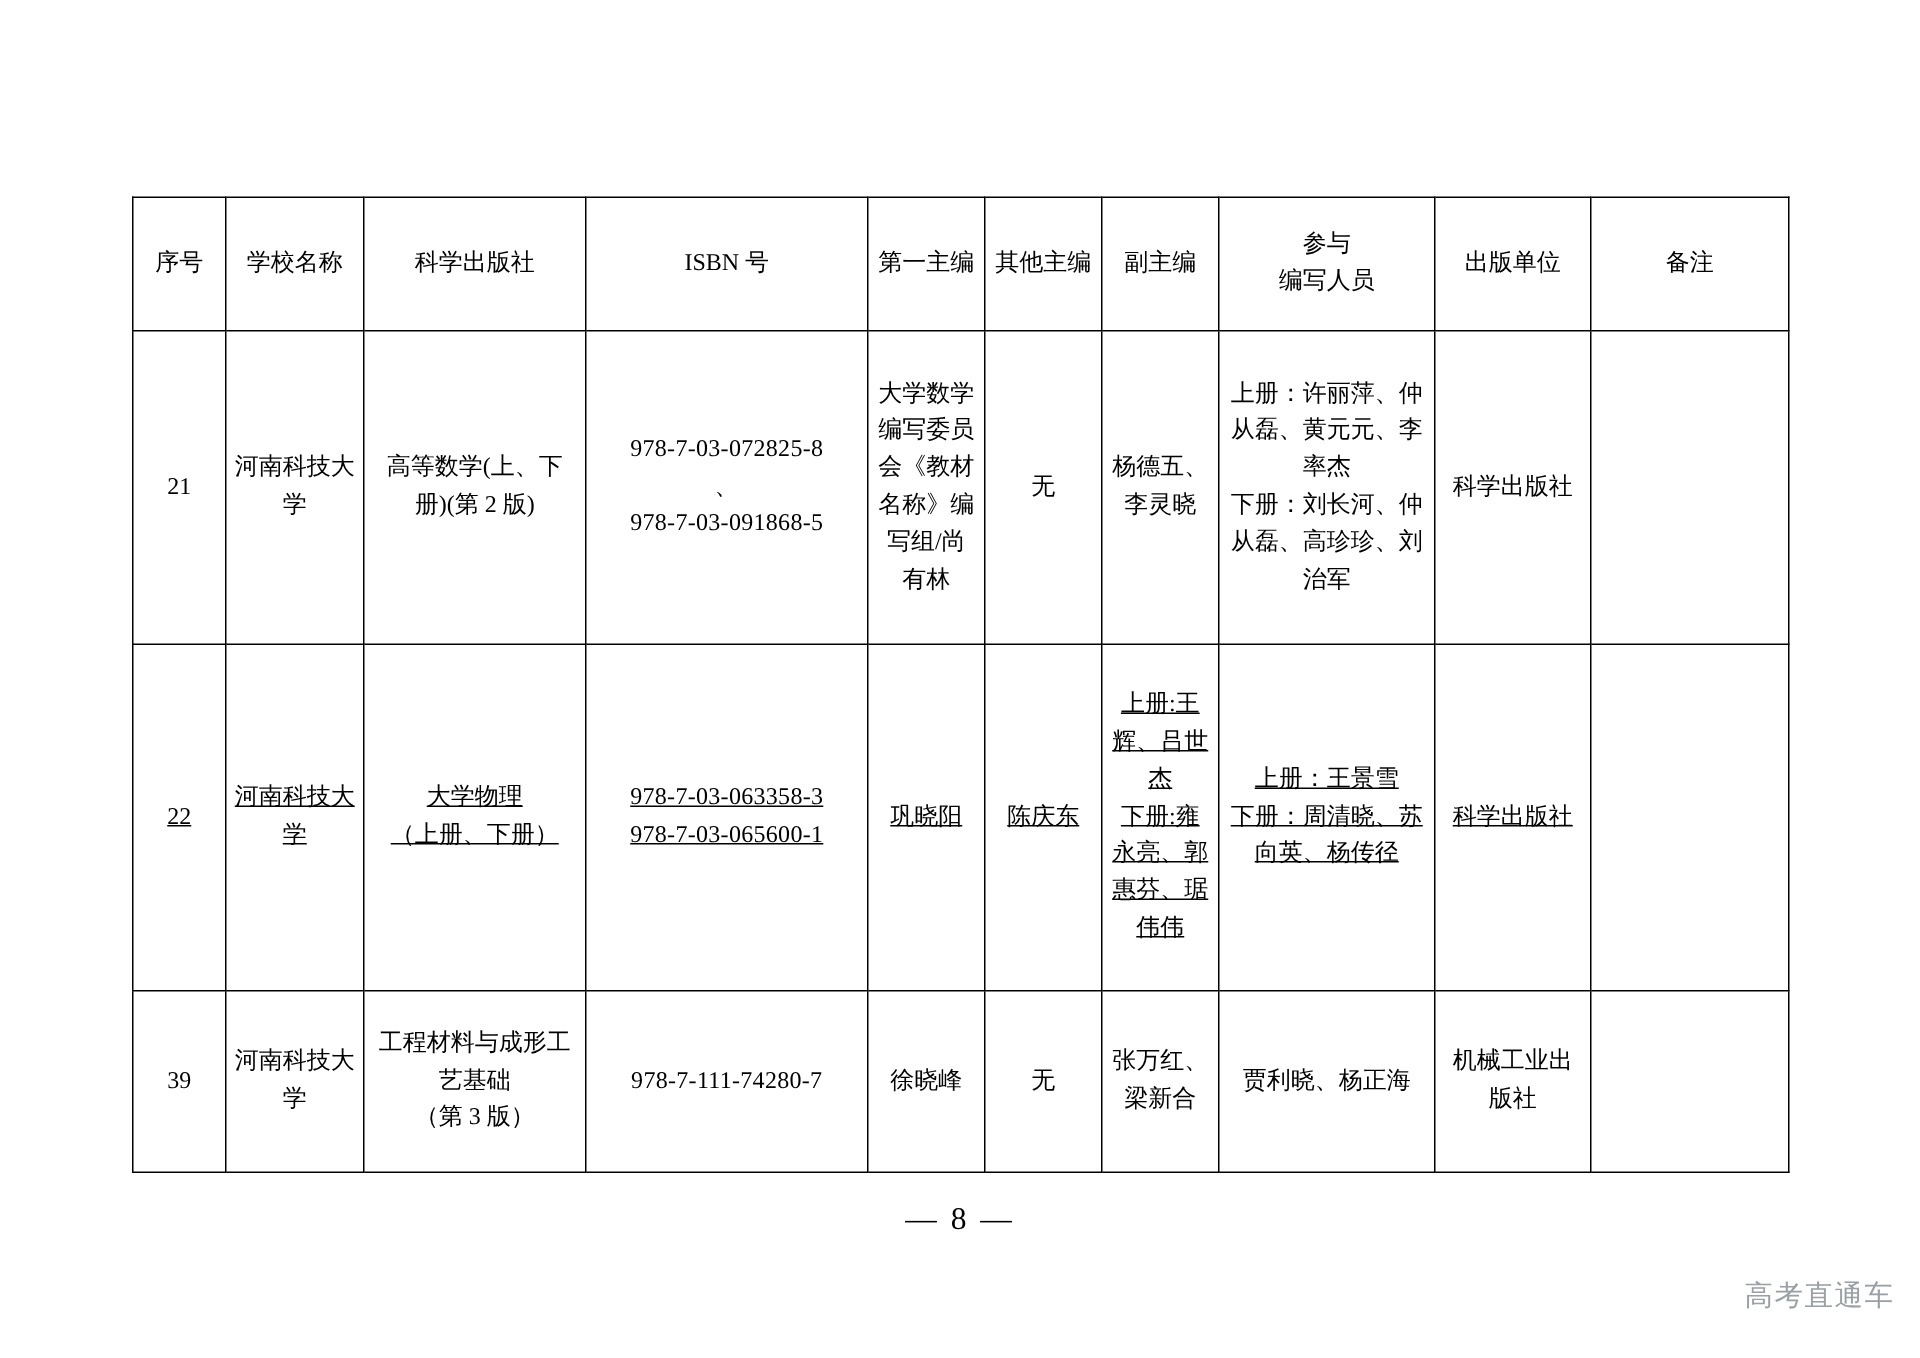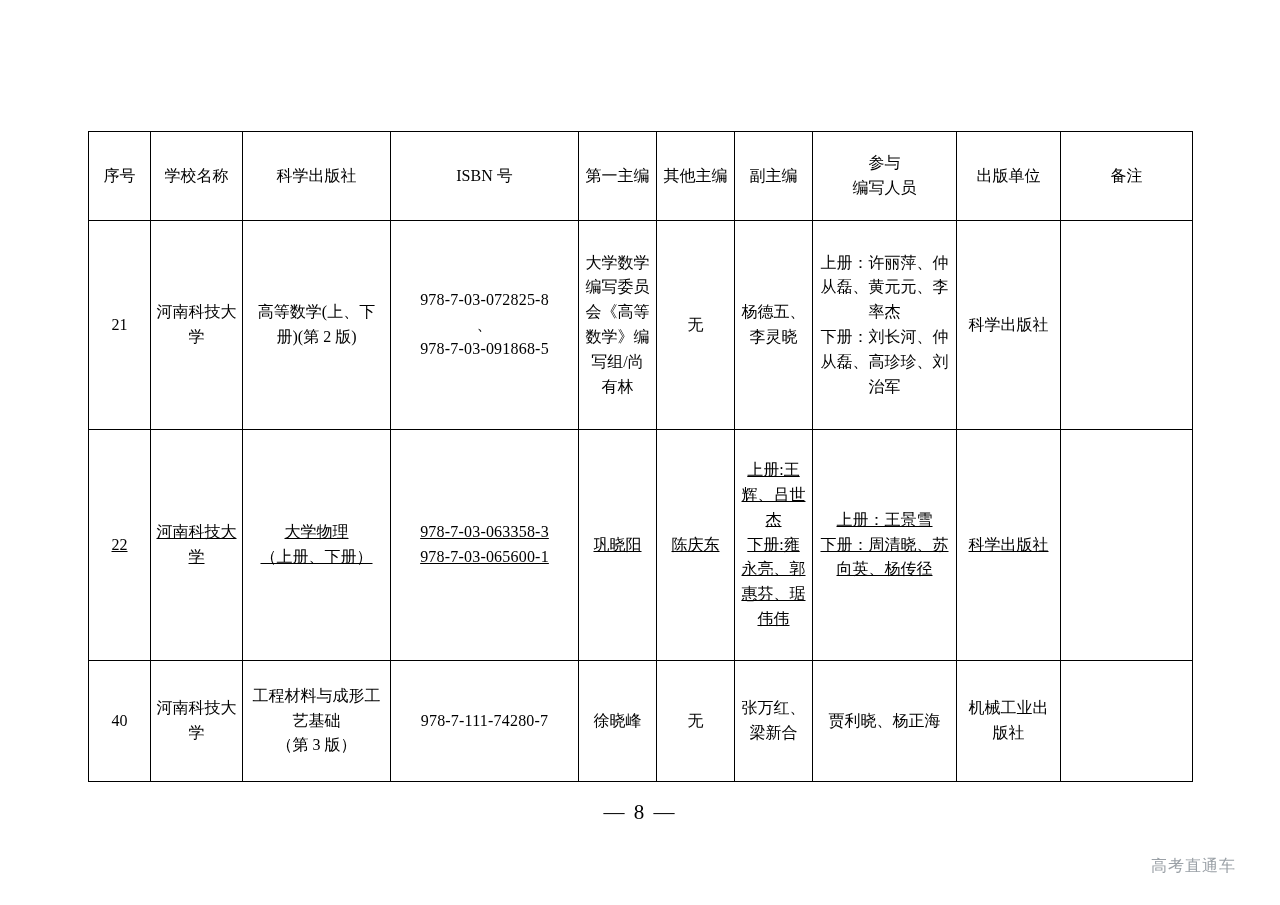--- a/index.html
+++ b/index.html
@@ -65,24 +65,24 @@
     position: absolute;
     left: 0;
     top: 800px;
     width: 1280px;
     text-align: center;
     font-size: 21px;
     letter-spacing: 2px;
   }
   .watermark {
     position: absolute;
-    right: 44px;
+    right: 17px;
     bottom: 28px;
     font-family: Liberation Mono, monospace;
-    font-size: 16px;
+    font-size: 19px;
     color: #9aa0a6;
     letter-spacing: 1px;
   }
 </style>
 </head>
 <body>
 
 <div class="page">
 
   <table class="book-table">
@@ -119,21 +119,21 @@
 
       <tr class="row21">
         <td>21</td>
         <td>河南科技大学</td>
         <td>高等数学(上、下册)(第 2 版)</td>
         <td class="isbn">
           <span class="cell-line">978-7-03-072825-8</span>
           <span class="cell-line">、</span>
           <span class="cell-line">978-7-03-091868-5</span>
         </td>
-        <td>大学数学编写委员会《高等数学》编写组/尚有林</td>
+        <td>大学数学编写委员会《教材名称》编写组/尚有林</td>
         <td>无</td>
         <td>杨德五、李灵晓</td>
         <td>
           <span class="cell-line">上册：许丽萍、仲从磊、黄元元、李率杰</span>
           <span class="cell-line">下册：刘长河、仲从磊、高珍珍、刘治军</span>
         </td>
         <td>科学出版社</td>
         <td></td>
       </tr>
 
@@ -158,21 +158,21 @@
         </td>
         <td>
           <span class="cell-line">上册：王景雪</span>
           <span class="cell-line">下册：周清晓、苏向英、杨传径</span>
         </td>
         <td>科学出版社</td>
         <td></td>
       </tr>
 
       <tr class="row23">
-        <td>40</td>
+        <td>39</td>
         <td>河南科技大学</td>
         <td>
           <span class="cell-line">工程材料与成形工艺基础</span>
           <span class="cell-line">（第 3 版）</span>
         </td>
         <td class="isbn">978-7-111-74280-7</td>
         <td>徐晓峰</td>
         <td>无</td>
         <td>张万红、梁新合</td>
         <td>贾利晓、杨正海</td>

